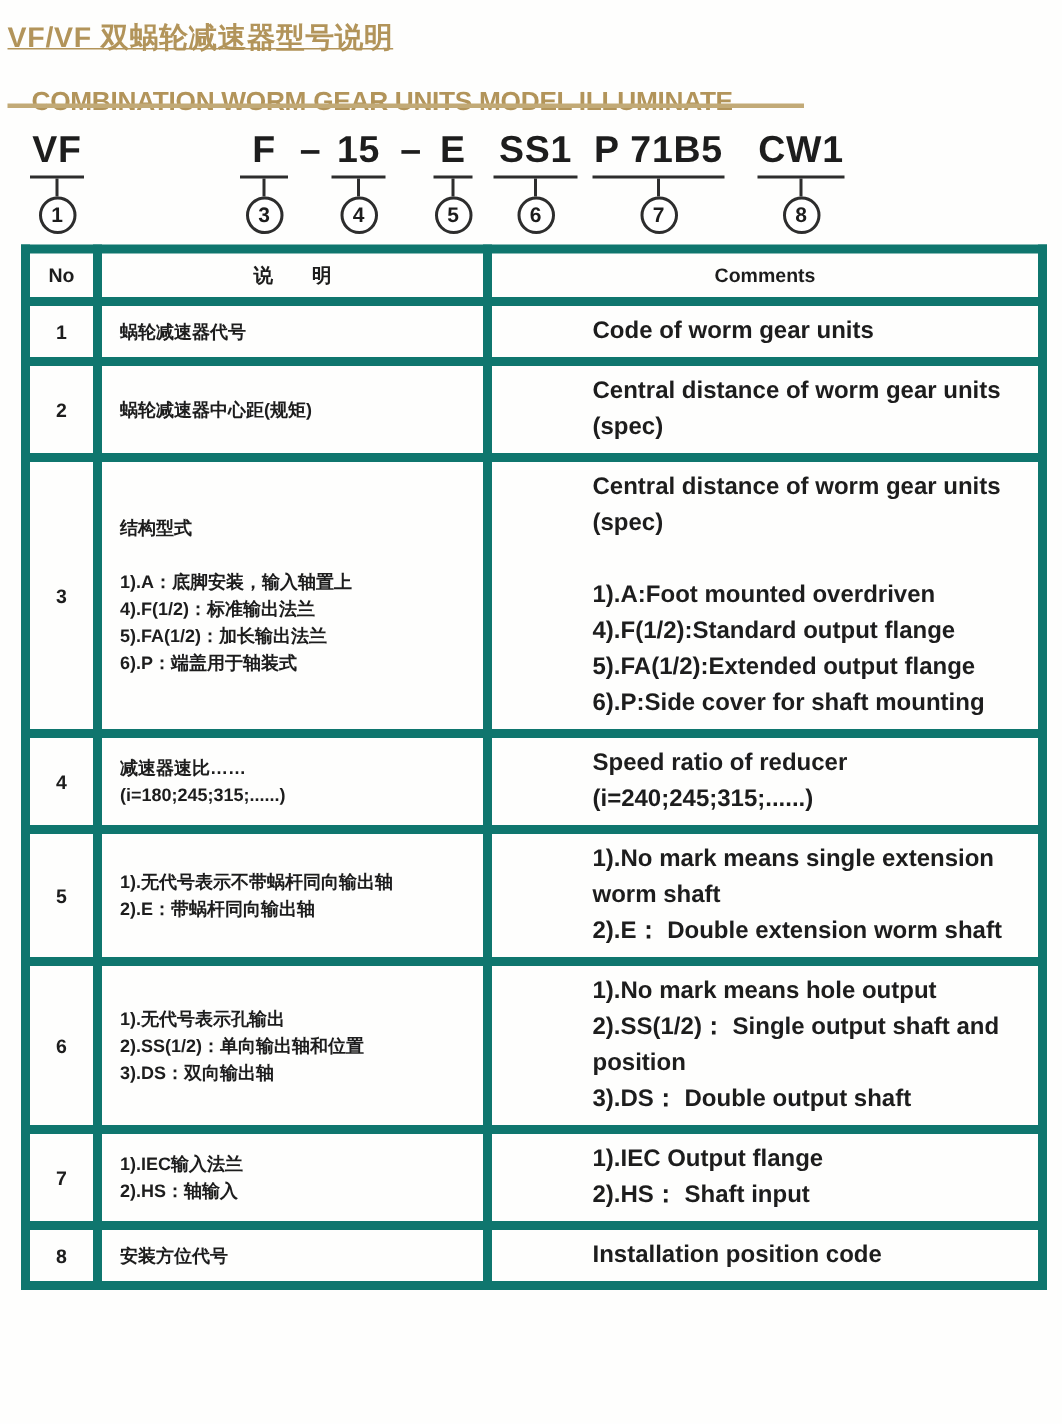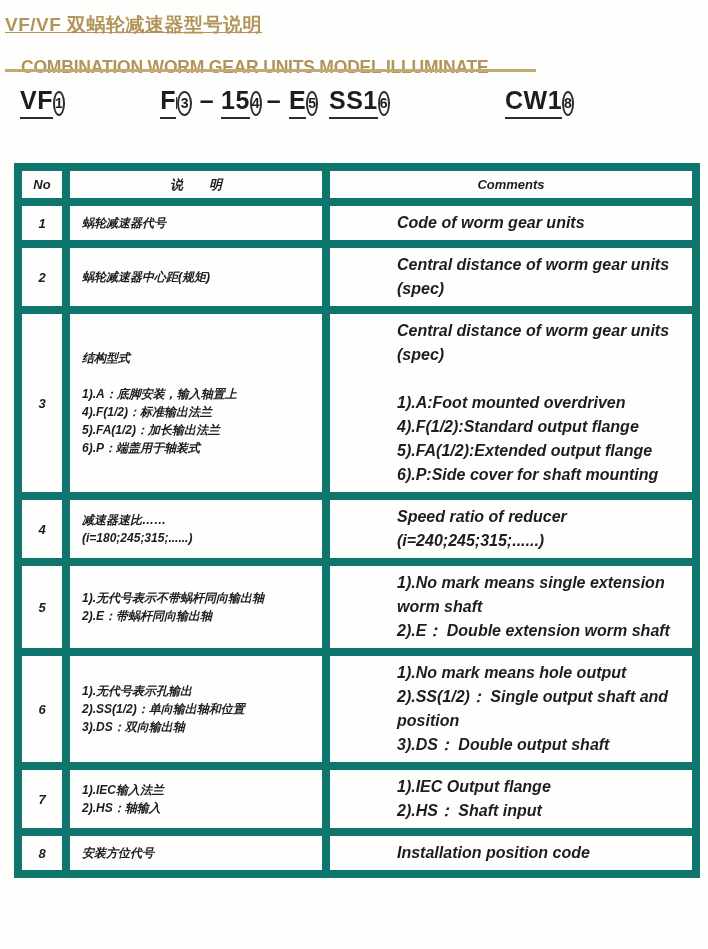--- a/index.html
+++ b/index.html
@@ -24,42 +24,42 @@
   }
   .gold-rule {
     position: absolute; top: 69px; left: 5px; width: 531px; height: 3px;
     background: #c2aa77;
   }
 
   
   .model-diagram { position: absolute; top: 88px; left: 0; width: 708px; height: 74px; }
   .seg {
     position: absolute; top: 0;
-    display: flex; flex-direction: row; align-items: center;
+    display: flex; flex-direction: column; align-items: center;
   }
   .seg-text {
     display: block; width: 100%; text-align: center;
     font-size: 25px; font-weight: bold; line-height: 1.02; letter-spacing: 0.5px;
     padding-bottom: 3px; border-bottom: 2px solid #2d2d2d; white-space: nowrap;
   }
   .seg.dash .seg-text { border-bottom: none; }
   .seg-line { width: 2px; height: 12px; background: #2d2d2d; }
   .seg-circle {
     width: 25px; height: 25px; border: 2px solid #2d2d2d; border-radius: 50%;
     display: flex; align-items: center; justify-content: center;
     font-size: 14px; font-weight: bold; background: #fff;
   }
 
   
   .spec-table {
     position: absolute; top: 163px; left: 14px; width: 678px;
     border-collapse: collapse; table-layout: fixed;
   }
   .spec-table th, .spec-table td {
-    border: 8px solid #0f766e; font-weight: bold; vertical-align: middle; font-style: italic;
+    border: 6px solid #0f766e; font-weight: bold; vertical-align: middle;
   }
   .spec-table th { font-size: 13px; text-align: center; padding: 4px 2px; }
   .col-no { width: 48px; }
   .col-cn { width: 260px; }
   .col-en { width: 370px; }
   td.no { text-align: center; font-size: 13px; }
   td.cn { font-size: 12px; padding: 5px 20px 5px 12px; white-space: pre-line; line-height: 1.5; }
   td.en { font-size: 16px; padding: 5px 8px 5px 67px; white-space: pre-line; line-height: 1.5; }
   tr.h35 { height: 35px; } tr.h32 { height: 32px; } tr.h30 { height: 30px; }
   tr.h108 { height: 108px; } tr.h59 { height: 59px; } tr.h53 { height: 53px; }
@@ -108,20 +108,25 @@
       <span class="seg-line"></span>
       <span class="seg-circle">5</span>
     </div>
 
     <div class="seg" style="left:329px;width:56px">
       <span class="seg-text">SS1</span>
       <span class="seg-line"></span>
       <span class="seg-circle">6</span>
     </div>
 
+    <div class="seg" style="left:395px;width:88px">
+      <span class="seg-text">P 71B5</span>
+      <span class="seg-line"></span>
+      <span class="seg-circle">7</span>
+    </div>
 
     <div class="seg" style="left:505px;width:58px">
       <span class="seg-text">CW1</span>
       <span class="seg-line"></span>
       <span class="seg-circle">8</span>
     </div>
 
   </div>
 
   <table class="spec-table">

